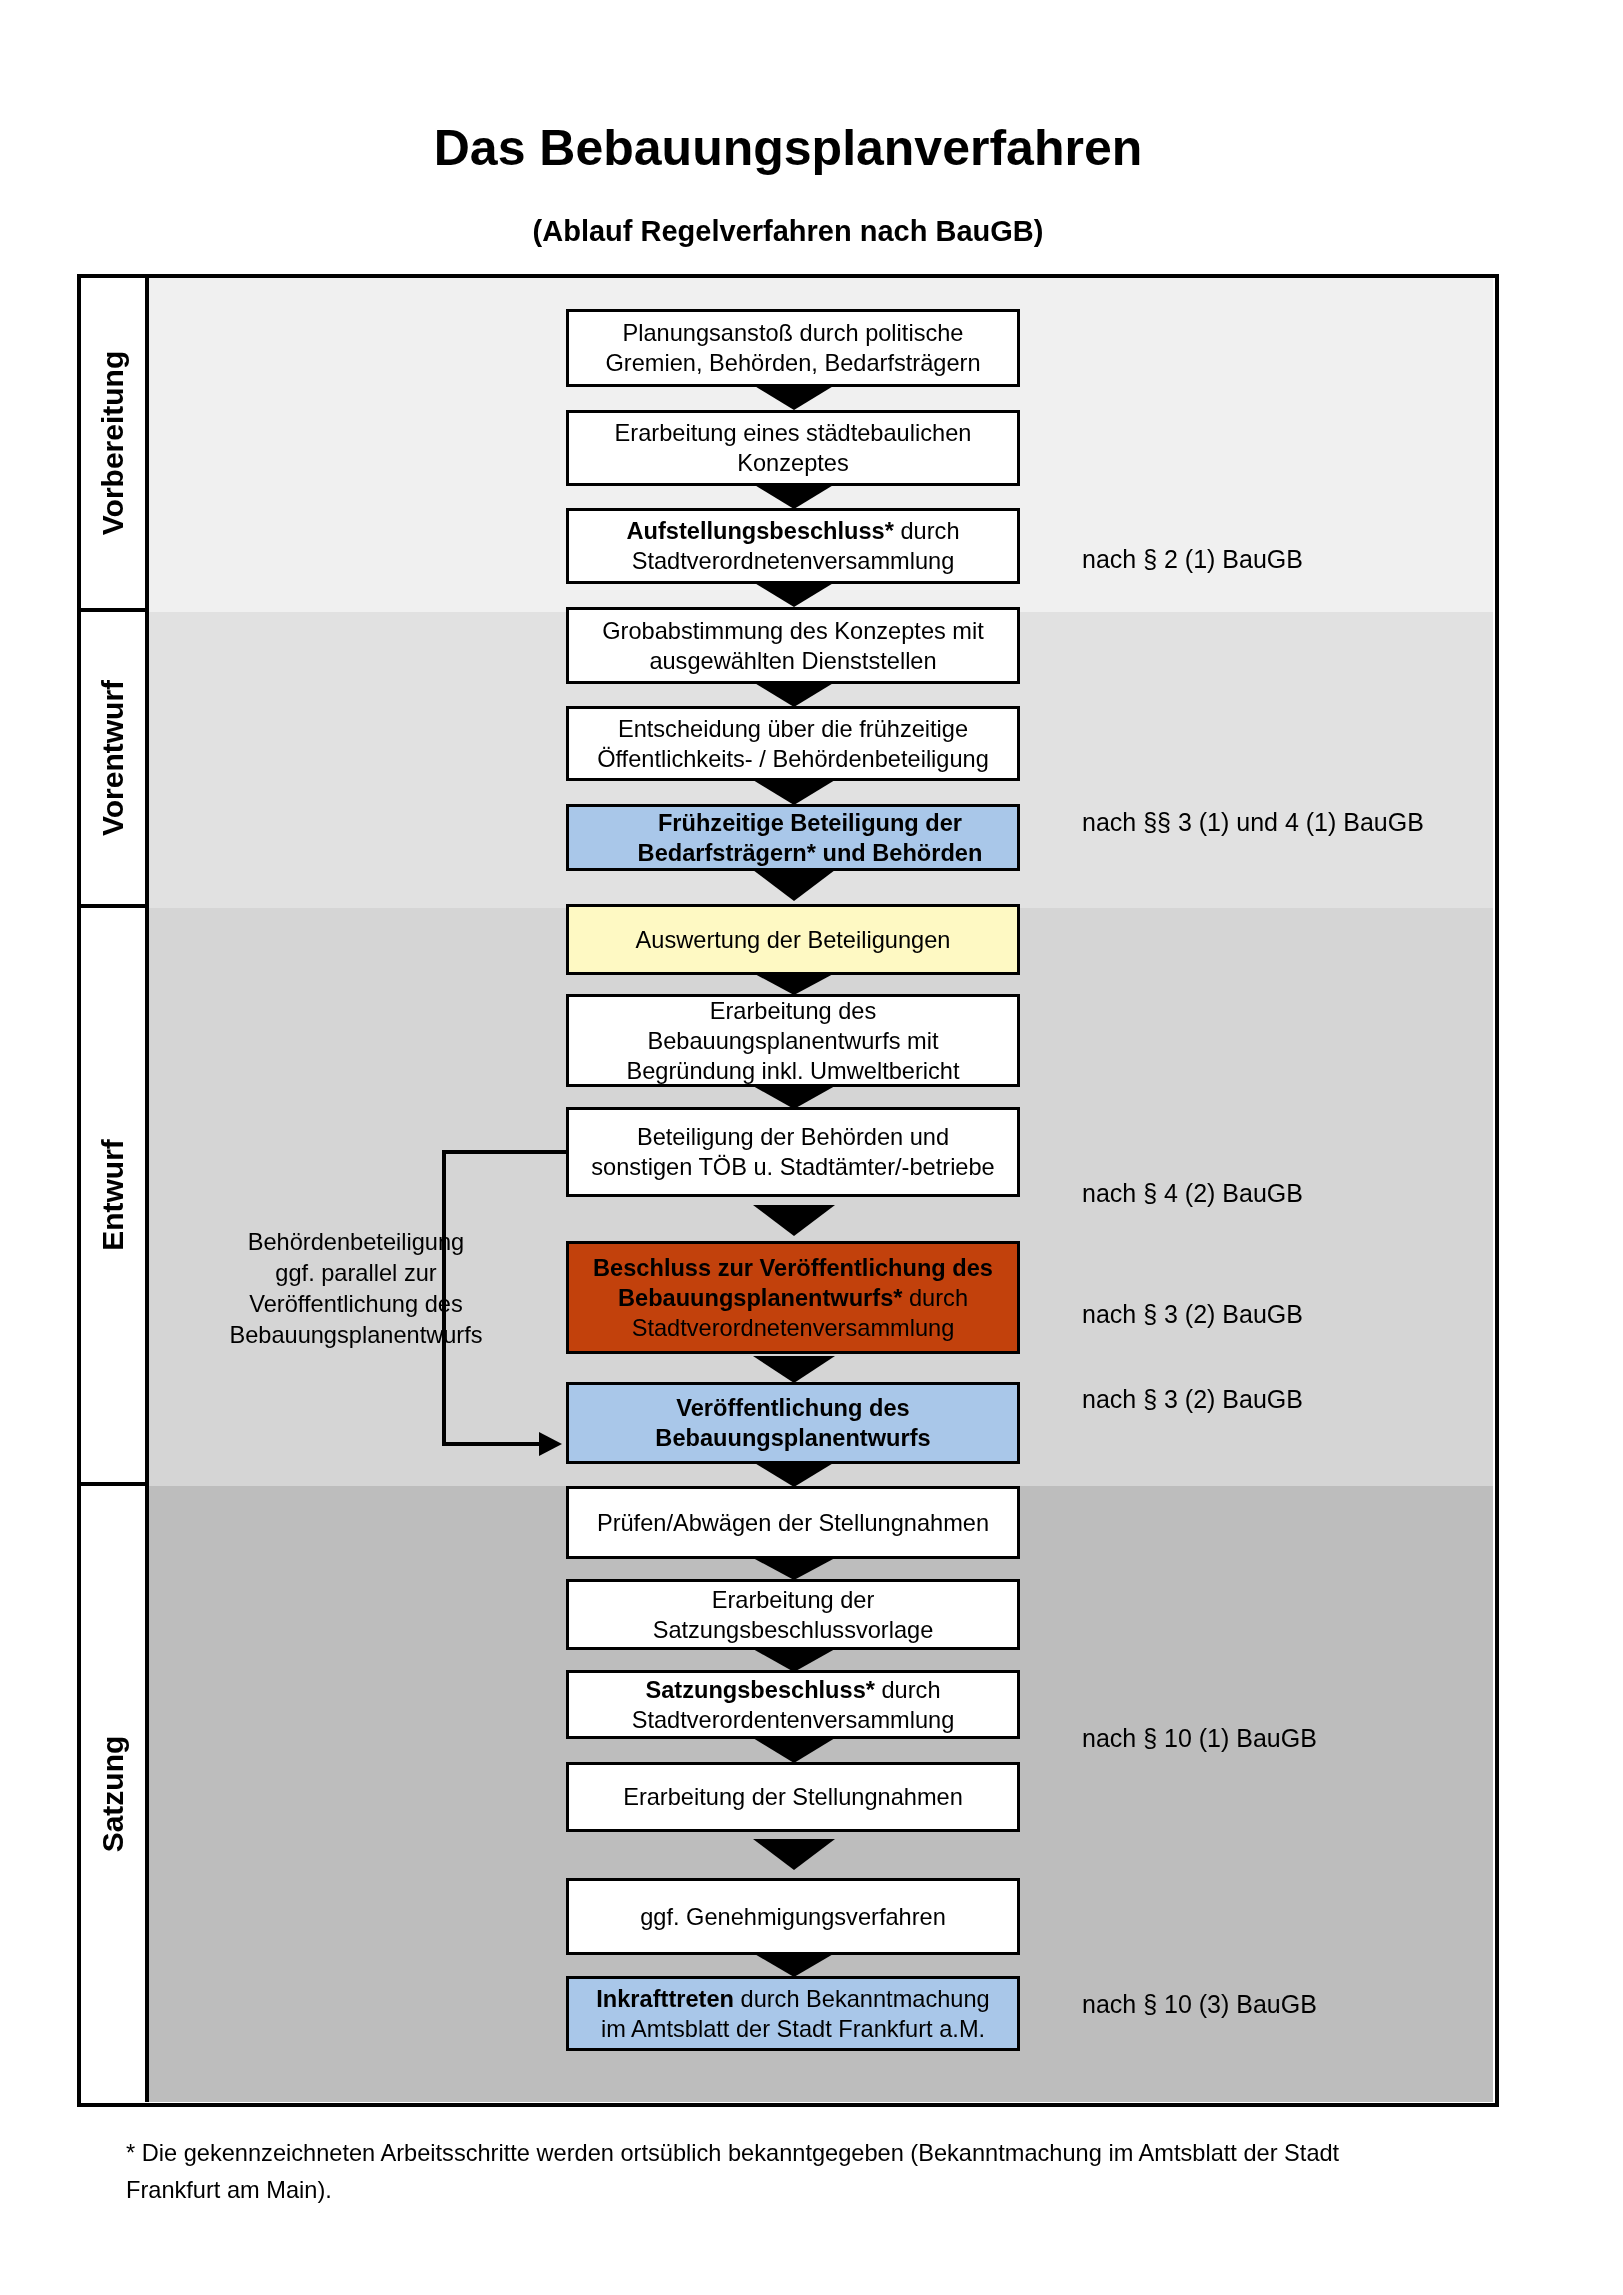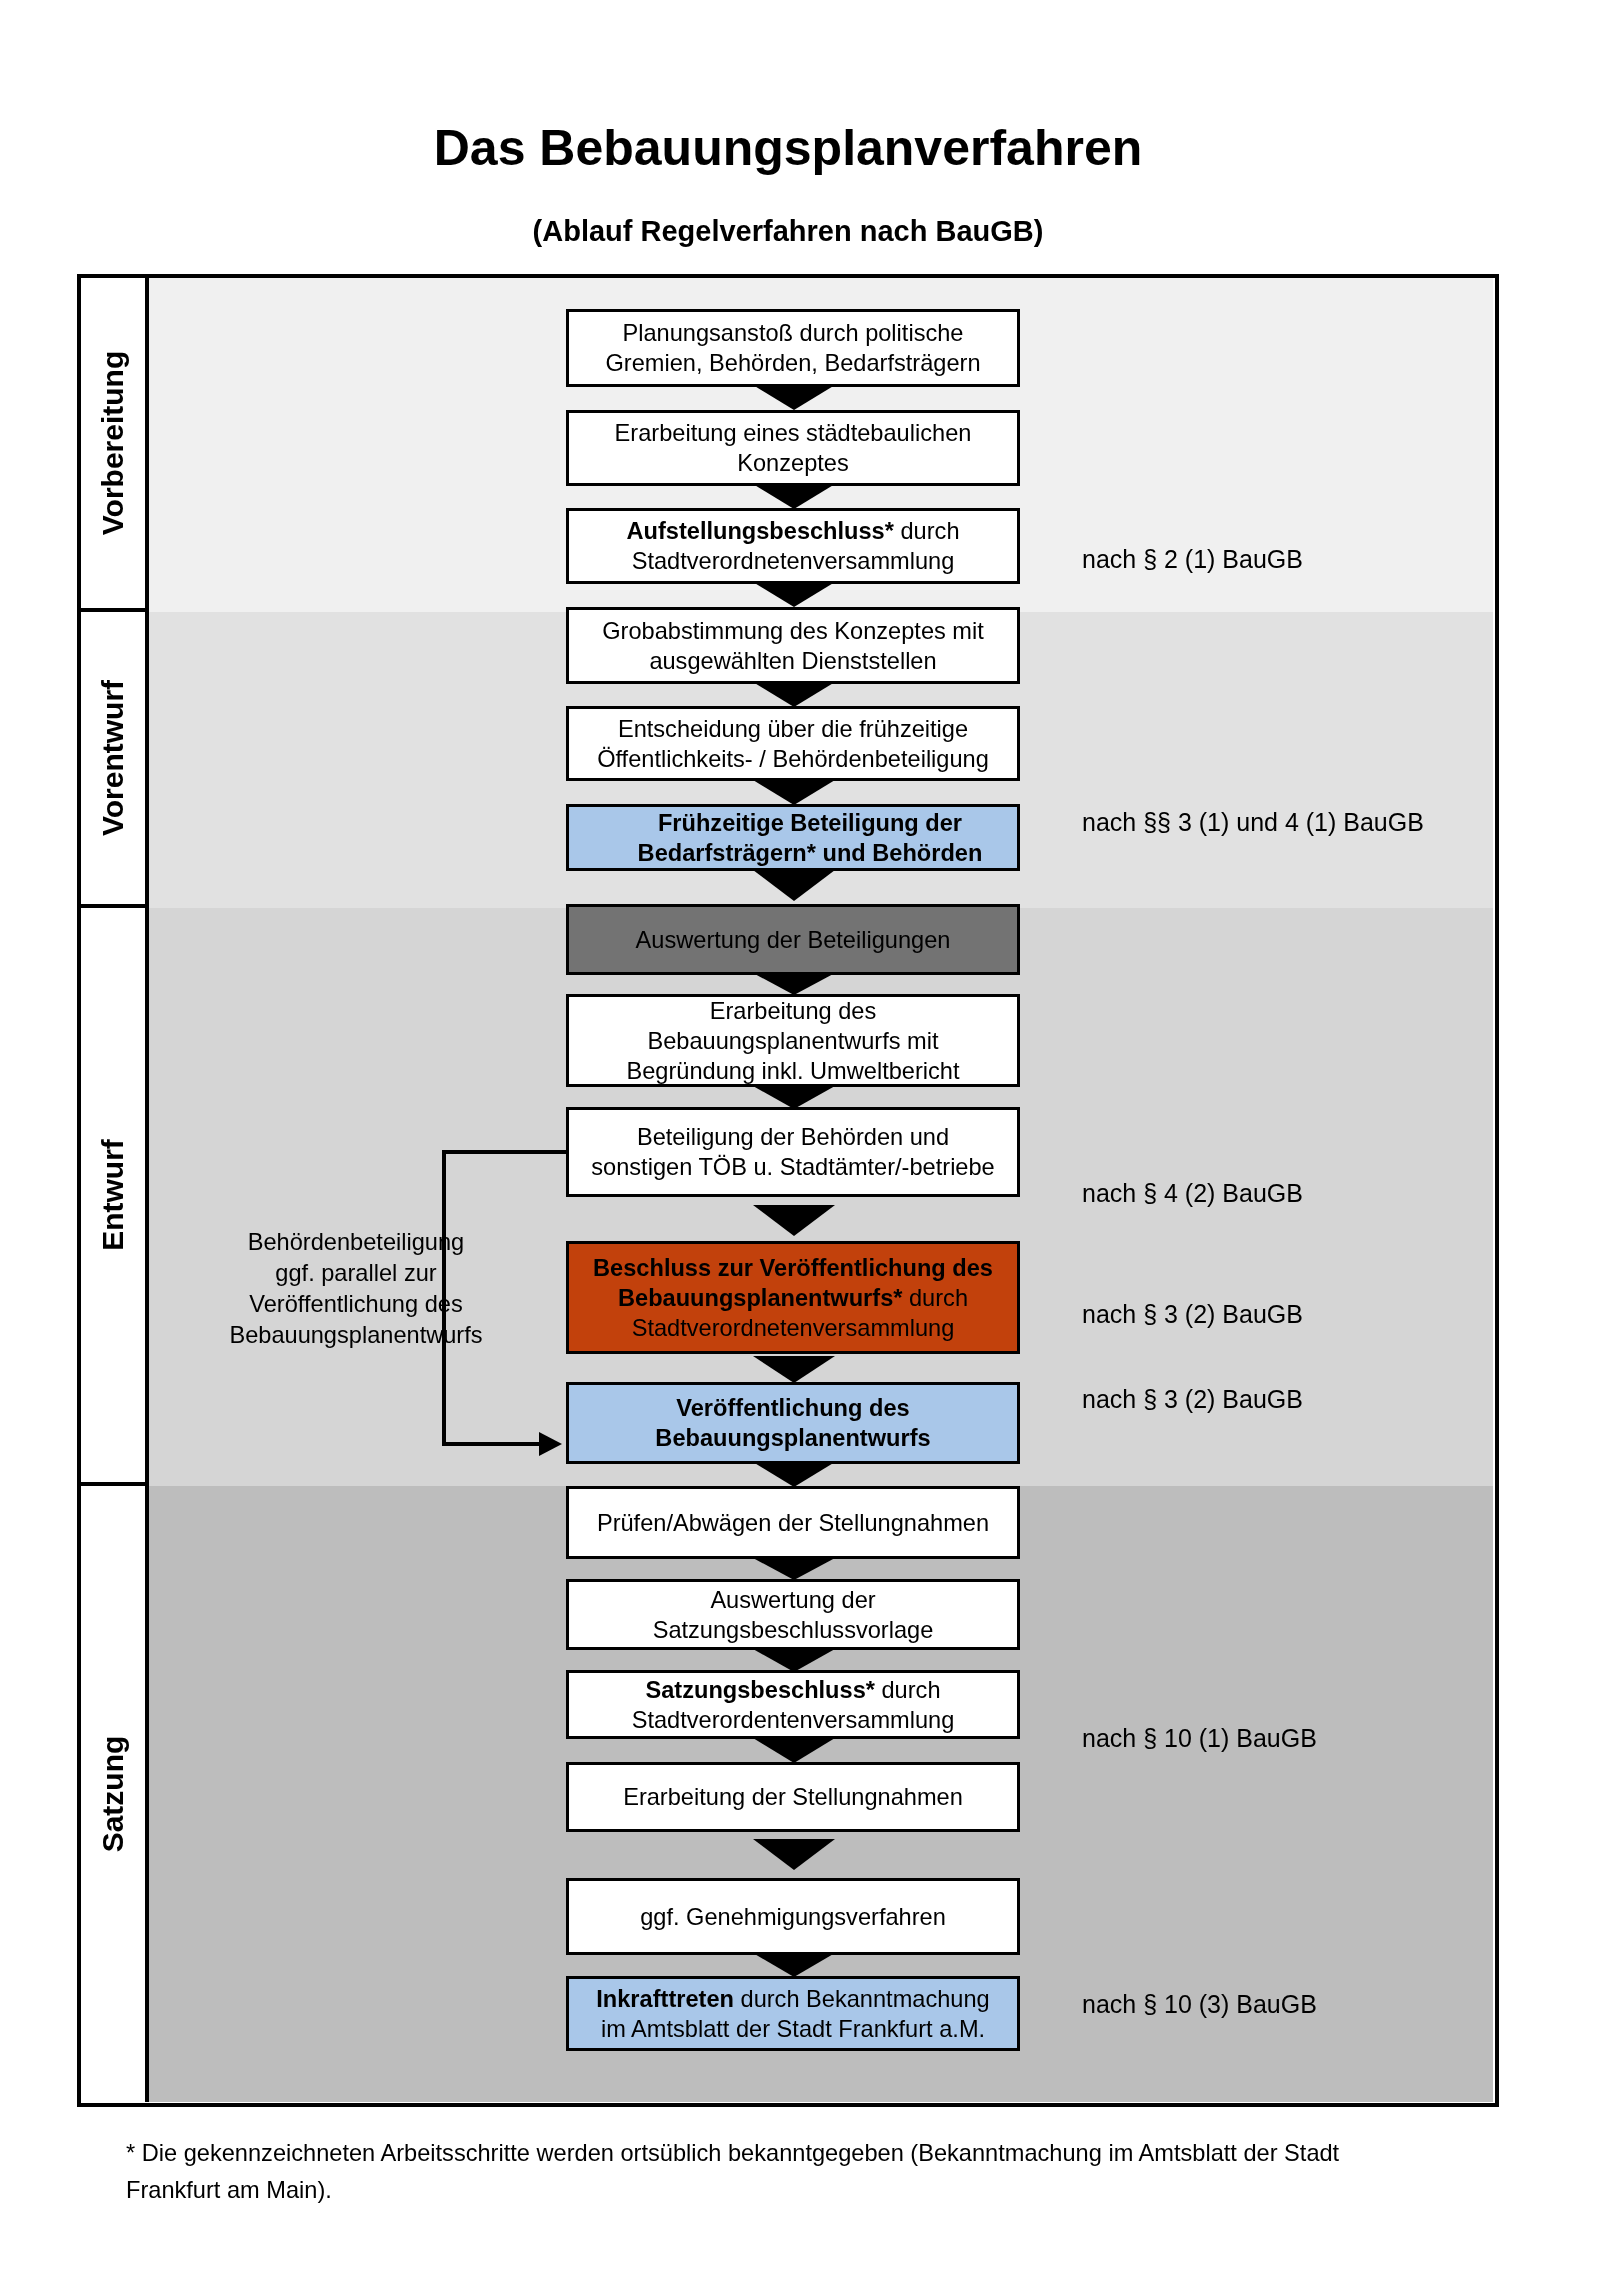--- a/index.html
+++ b/index.html
@@ -97,21 +97,21 @@
         <div class="box" style="top: 428px; height: 75px; background: rgb(255, 255, 255); text-align: center;">
           <div class="bl"><span class="n">Entscheidung über die frühzeitige</span></div>
           <div class="bl"><span class="n">Öffentlichkeits- / Behördenbeteiligung</span></div>
         </div>
         <div class="flow-arrow" style="left: 672px; top: 502px; border-top: 25.5px solid rgb(0, 0, 0);"></div>
         <div class="box" style="top: 526px; height: 67px; background: rgb(169, 199, 233); padding-left: 34px;">
           <div class="bl"><span class="b">Frühzeitige Beteiligung der</span></div>
           <div class="bl"><span class="b">Bedarfsträgern* und Behörden</span></div>
         </div>
         <div class="flow-arrow" style="left: 672px; top: 592px; border-top: 31px solid rgb(0, 0, 0);"></div>
-        <div class="box" style="top: 626px; height: 71px; background: #737373;">
+        <div class="box" style="top: 626px; height: 71px; background: #fef9c3;">
           <div class="bl"><span class="n">Auswertung der Beteiligungen</span></div>
         </div>
         <div class="flow-arrow" style="left: 672px; top: 695px; border-top: 22px solid rgb(0, 0, 0);"></div>
         <div class="box" style="top: 716px; height: 93px; background: rgb(255, 255, 255);">
           <div class="bl"><span class="n">Erarbeitung des</span></div>
           <div class="bl"><span class="n">Bebauungsplanentwurfs mit</span></div>
           <div class="bl"><span class="n">Begründung inkl. Umweltbericht</span></div>
         </div>
         <div class="flow-arrow" style="left: 672px; top: 808px; border-top: 23px solid rgb(0, 0, 0);"></div>
         <div class="box" style="top: 829px; height: 90px; background: rgb(255, 255, 255);">
@@ -128,21 +128,21 @@
         <div class="box" style="top: 1104px; height: 82px; background: rgb(169, 199, 233);">
           <div class="bl"><span class="b">Veröffentlichung des</span></div>
           <div class="bl"><span class="b">Bebauungsplanentwurfs</span></div>
         </div>
         <div class="flow-arrow" style="left: 672px; top: 1184px; border-top: 25.5px solid rgb(0, 0, 0);"></div>
         <div class="box" style="top: 1208px; height: 73px; background: rgb(255, 255, 255);">
           <div class="bl"><span class="n">Prüfen/Abwägen der Stellungnahmen</span></div>
         </div>
         <div class="flow-arrow" style="left: 672px; top: 1280px; border-top: 22px solid rgb(0, 0, 0);"></div>
         <div class="box" style="top: 1301px; height: 71px; background: rgb(255, 255, 255);">
-          <div class="bl"><span class="n">Auswertung der</span></div>
+          <div class="bl"><span class="n">Erarbeitung der</span></div>
           <div class="bl"><span class="n">Satzungsbeschlussvorlage</span></div>
         </div>
         <div class="flow-arrow" style="left: 672px; top: 1371px; border-top: 23px solid rgb(0, 0, 0);"></div>
         <div class="box" style="top: 1392px; height: 69px; background: rgb(255, 255, 255);">
           <div class="bl"><span class="b">Satzungsbeschluss*</span><span class="n"> durch</span></div>
           <div class="bl"><span class="n">Stadtverordentenversammlung</span></div>
         </div>
         <div class="flow-arrow" style="left: 672px; top: 1460px; border-top: 25.5px solid rgb(0, 0, 0);"></div>
         <div class="box" style="top: 1484px; height: 70px; background: rgb(255, 255, 255);">
           <div class="bl"><span class="n">Erarbeitung der Stellungnahmen</span></div>

